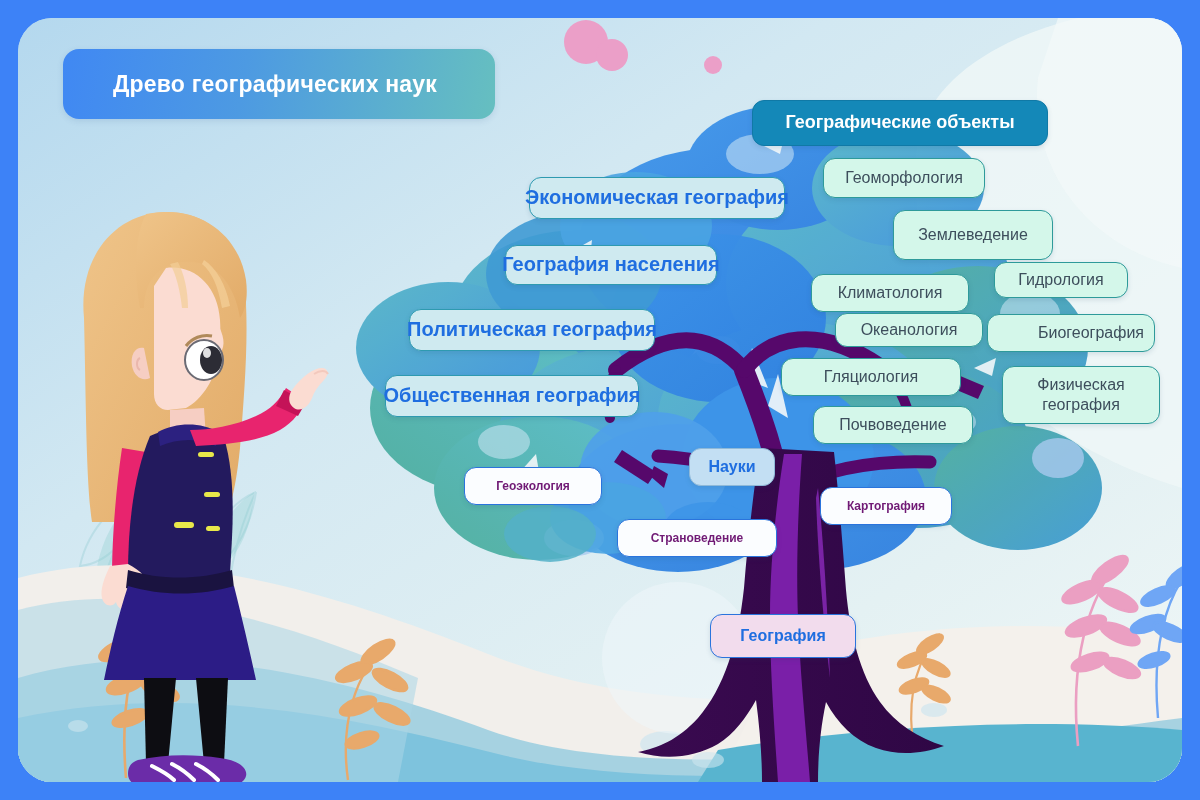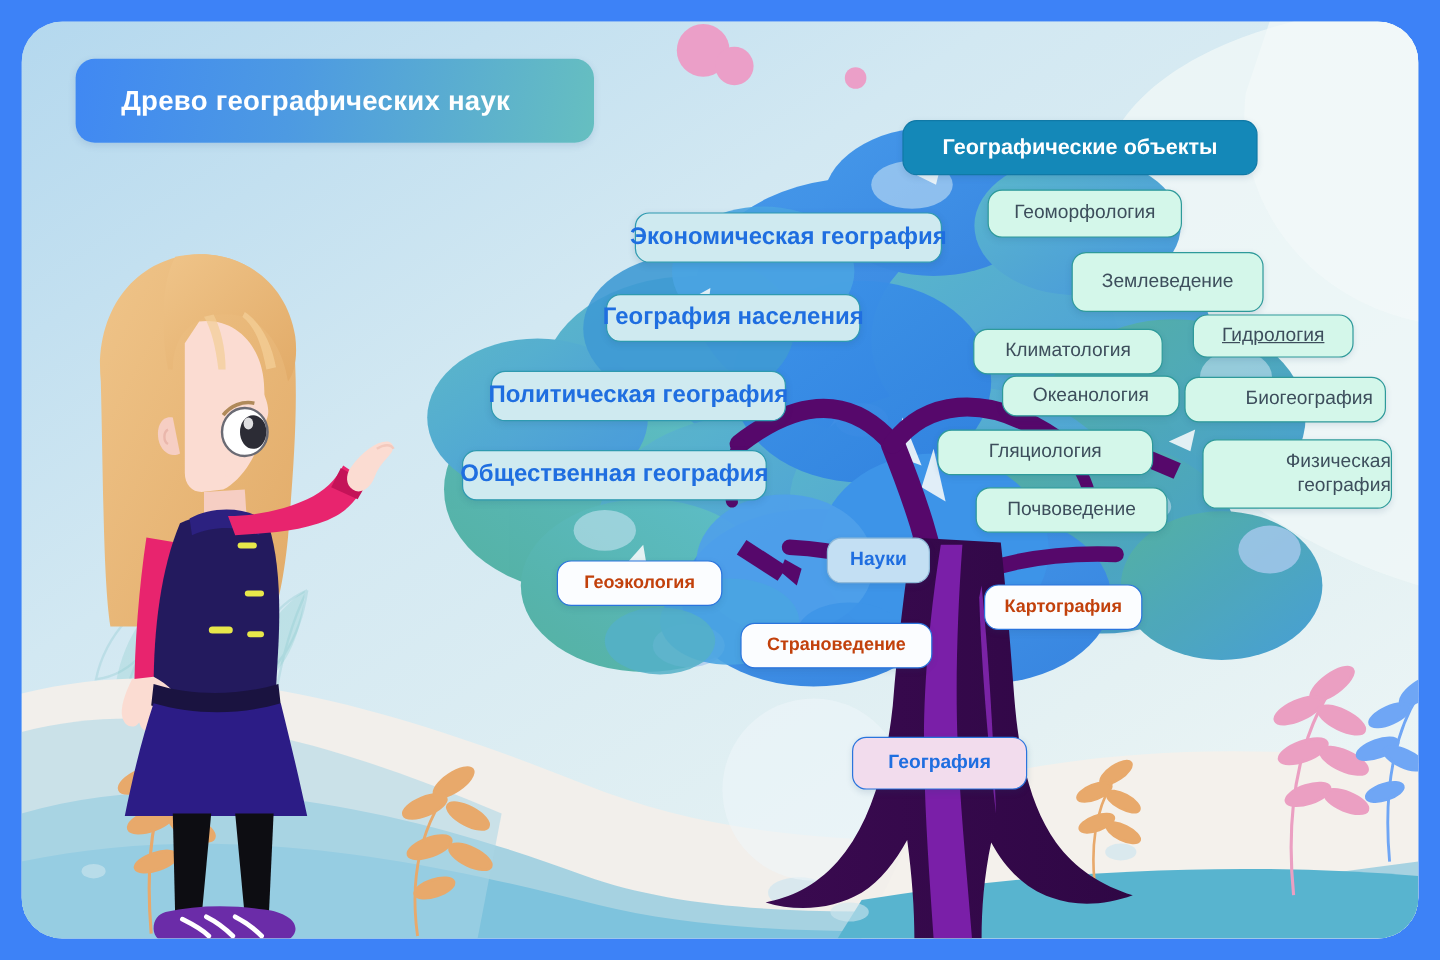--- a/index.html
+++ b/index.html
@@ -29,21 +29,21 @@
 
   
   .bg-svg { position:absolute; left:0; top:0; width:1164px; height:764px; }
 
   
   #title-bar {
     position: absolute; left: 45px; top: 31px;
     width: 432px; height: 70px;
     border-radius: 16px;
     background: linear-gradient(100deg, #4088f3 0%, #4d9ae2 42%, #66bfc0 100%);
-    display: flex; align-items: center; padding-left: 38px;
+    display: flex; align-items: center; padding-left: 50px;
     box-shadow: 0 2px 6px rgba(40,80,140,.13);
   }
   #title-bar span {
     color: #ffffff; font-size: 23px; font-weight: bold;
     letter-spacing: .2px; white-space: nowrap;
   }
 
   
   .node {
     position: absolute;
@@ -62,21 +62,21 @@
   .v-mint {            
     background: #d4f7ea; border: 1.6px solid #2e9a9a;
     color: #3d4e5c; font-weight: normal; font-size: 16px;
   }
   .v-cyan {            
     background: #cfeaf0; border: 1.6px solid #2e9ab0;
     color: #1f6ee0; font-weight: bold; font-size: 20px;
   }
   .v-white {           
     background: #fbfdff; border: 1.6px solid #2a74dd;
-    color: #c2410c; font-weight: bold; font-size: 15px;
+    color: #701a75; font-weight: bold; font-size: 12px;
   }
   .v-blue {            
     background: #c3dff3; border: 1.6px solid #8fb9d8;
     color: #1f6ee0; font-weight: bold; font-size: 16px;
   }
   .v-pink {            
     background: #f2dced; border: 1.8px solid #2a74dd;
     color: #1f6ee0; font-weight: bold; font-size: 16px;
   }
   .multi { white-space: normal; line-height: 1.22; }
@@ -397,39 +397,39 @@
         </div>
         <div class="node v-mint" style="left: 875px; top: 192px; width: 160px; height: 50px; justify-content: center;">
           <span>Землеведение</span>
         </div>
         <div class="node v-cyan" style="left: 487px; top: 227px; width: 212px; height: 40px;">
           <span>География населения</span>
         </div>
         <div class="node v-mint" style="left: 793px; top: 256px; width: 158px; height: 38px;">
           <span>Климатология</span>
         </div>
-        <div class="node v-mint" style="left: 976px; top: 244px; width: 134px; height: 36px; text-decoration: underline;">
+        <div class="node v-mint" style="left: 976px; top: 244px; width: 134px; height: 36px;">
           <span>Гидрология</span>
         </div>
         <div class="node v-cyan" style="left: 391px; top: 291px; width: 246px; height: 42px;">
           <span>Политическая география</span>
         </div>
         <div class="node v-mint" style="left: 817px; top: 295px; width: 148px; height: 34px;">
           <span>Океанология</span>
         </div>
         <div class="node v-mint" style="left: 969px; top: 296px; width: 168px; height: 38px; padding-left: 40px;">
           <span>Биогеография</span>
         </div>
         <div class="node v-mint" style="left: 763px; top: 340px; width: 180px; height: 38px;">
           <span>Гляциология</span>
         </div>
         <div class="node v-cyan" style="left: 367px; top: 357px; width: 254px; height: 42px;">
           <span>Общественная география</span>
         </div>
-        <div class="node v-mint multi" style="left: 984px; top: 348px; width: 158px; height: 58px; text-align: right;">
+        <div class="node v-mint multi" style="left: 984px; top: 348px; width: 158px; height: 58px;">
           <span>Физическая география</span>
         </div>
         <div class="node v-mint" style="left: 795px; top: 388px; width: 160px; height: 38px;">
           <span>Почвоведение</span>
         </div>
         <div class="node v-blue" style="left: 671px; top: 430px; width: 86px; height: 38px;">
           <span>Науки</span>
         </div>
         <div class="node v-white" style="left: 446px; top: 449px; width: 138px; height: 38px;">
           <span>Геоэкология</span>

